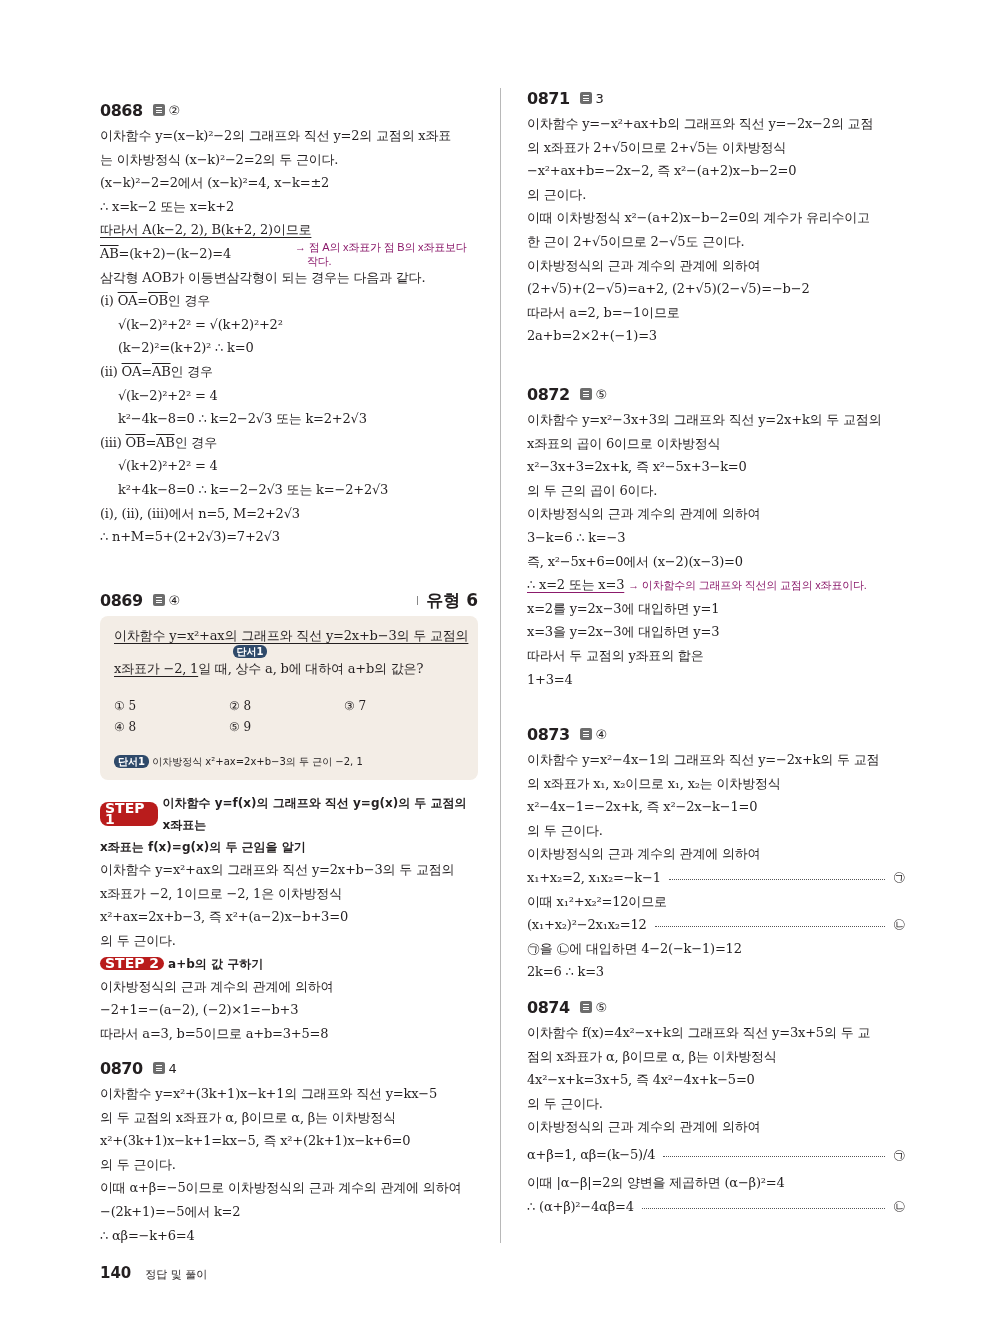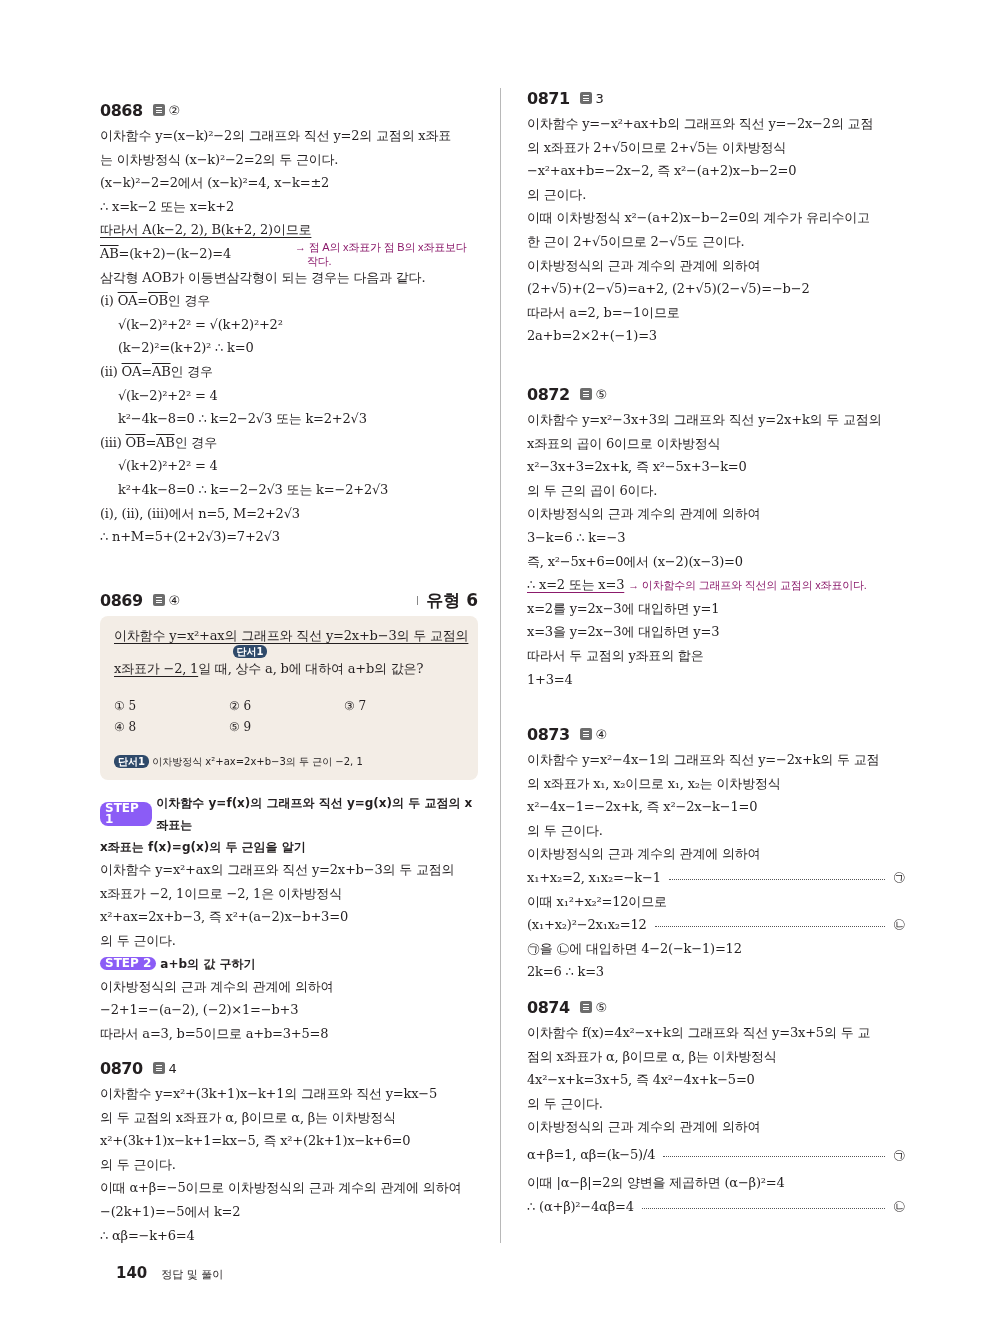--- a/index.html
+++ b/index.html
@@ -31,24 +31,24 @@
   .dotline .fill { flex: 1; border-bottom: 1px dotted #555; margin: 0 8px; height: 0; position: relative; top: 2px; }
   .circ { font-size: 12px; }
 
   .qbox { background: #f3ede6; border-radius: 8px; padding: 8px 12px 8px 14px; margin-top: 4px; width: 352px; }
   .qbox .line { font-size: 13px; }
   .badge-dark { display: inline-block; background: #2f4a6a; color: #fff; font-family: "DejaVu Sans", "Liberation Sans", sans-serif; font-size: 10px; font-weight: bold; border-radius: 6px; padding: 1px 4px; line-height: 11px; }
   .choices { display: grid; grid-template-columns: 115px 115px 115px; font-size: 12px; line-height: 21px; margin-top: 16px; }
   .hint { font-size: 10px; line-height: 20px; font-family: "DejaVu Sans", "Liberation Sans", sans-serif; margin-top: 14px; }
 
   .step { display: flex; align-items: center; font-family: "DejaVu Sans", "Liberation Sans", sans-serif; font-size: 12px; font-weight: bold; line-height: 22px; color: #231f20; }
-  .step-badge { display: inline-block; background: #8b5cf6; color: #fff; font-size: 12px; font-weight: bold; border-radius: 8px; padding: 1px 5px; margin-right: 4px; line-height: 11px; }
+  .step-badge { display: inline-block; background: #b91c1c; color: #fff; font-size: 14px; font-weight: bold; border-radius: 8px; padding: 1px 5px; margin-right: 4px; line-height: 11px; }
   .step-sub { font-family: "DejaVu Sans", "Liberation Sans", sans-serif; font-size: 12px; font-weight: bold; line-height: 22px; }
 
-  .footer { position: absolute; left: 116px; top: 1264px; display: flex; align-items: baseline; }
+  .footer { position: absolute; left: 100px; top: 1264px; display: flex; align-items: baseline; }
   .page-num { font-family: "DejaVu Sans", "Liberation Sans", sans-serif; font-weight: bold; font-size: 15px; }
   .page-label { font-family: "DejaVu Sans", "Liberation Sans", sans-serif; font-size: 11px; margin-left: 14px; }
 </style>
 </head>
 <body>
 
 <div class="divider"></div>
 
 <div class="col col-left">
 
@@ -99,21 +99,21 @@
         <span class="ul">이차함수 y=x²+ax의 그래프와 직선 y=2x+b−3의 두 교점의</span>
       </div>
       <div style="text-align:center; height:12px; line-height:10px; margin-top:-3px; padding-right:80px;">
         <span class="badge-dark">단서1</span>
       </div>
       <div class="line">
         <span class="ul">x좌표가 −2, 1</span><span>일 때, 상수 a, b에 대하여 a+b의 값은?</span>
       </div>
       <div class="choices">
         <span>① 5</span>
-        <span>② 6</span>
+        <span>② 8</span>
         <span>③ 7</span>
         <span>④ 8</span>
         <span>⑤ 9</span>
       </div>
       <div class="hint">
         <span class="badge-dark">단서1</span>
         <span>이차방정식 x²+ax=2x+b−3의 두 근이 −2, 1</span>
       </div>
     </div>
 

